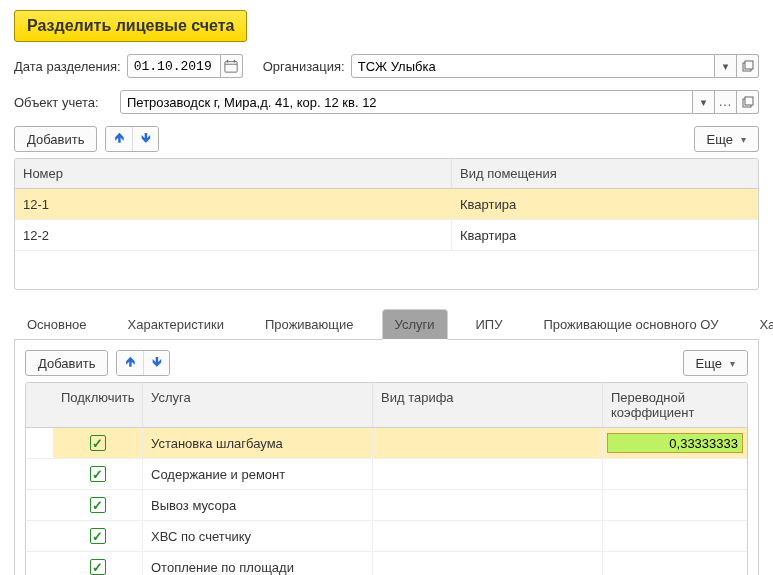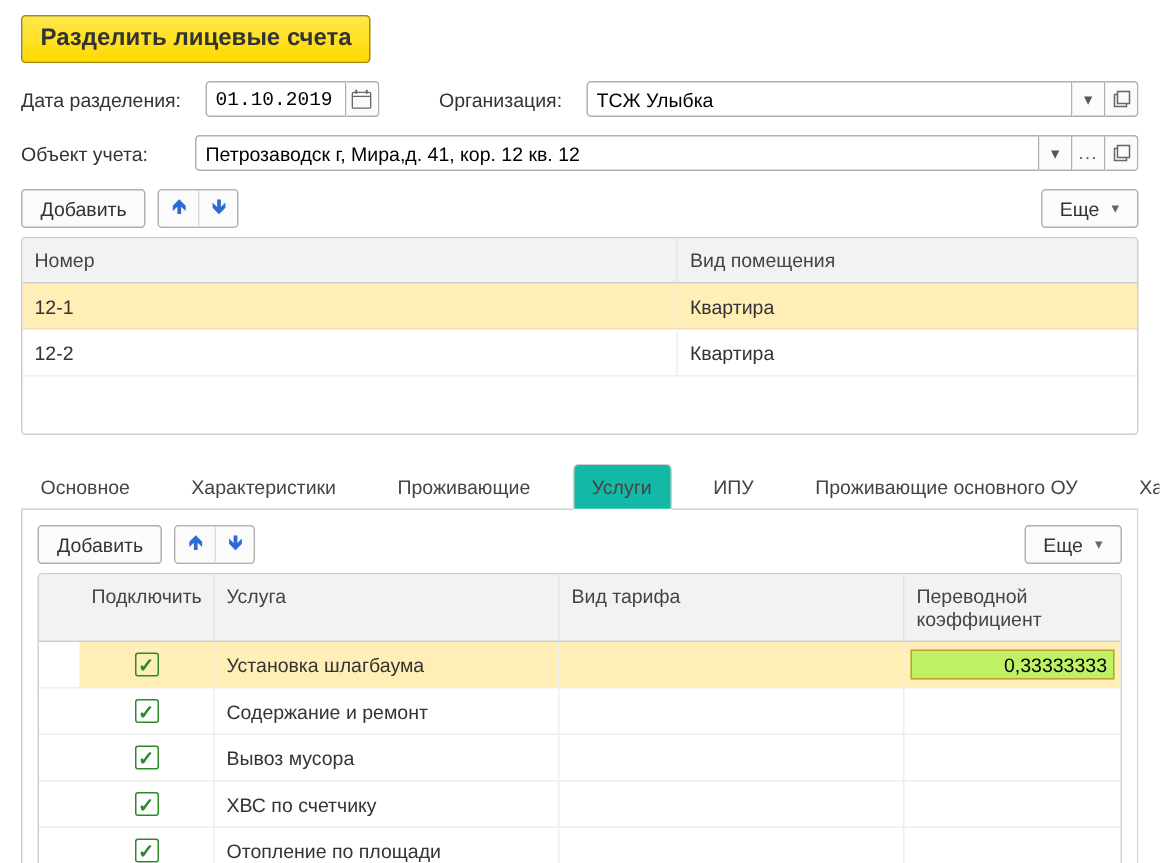--- a/index.html
+++ b/index.html
@@ -19,21 +19,21 @@
     padding: 6px 12px;
     font-weight: bold;
     font-size: 16px;
     cursor: pointer;
     color: #333;
   }
   .form-row {
     display: flex;
     align-items: center;
     margin-top: 12px;
-    gap: 16px;
+    gap: 6px;
   }
   .form-label { white-space: nowrap; }
   .input-group {
     display: flex;
     align-items: stretch;
     height: 24px;
   }
   .text-input {
     border: 1px solid #b0b0b0;
     border-radius: 3px 0 0 3px;
@@ -122,21 +122,21 @@
   }
   .td {
     padding: 7px 8px;
     font-size: 13px;
     border-right: 1px solid #eee;
     min-height: 30px;
     display: flex;
     align-items: center;
   }
   .td:last-child { border-right: none; }
-  .tr.selected { background: #fca5a5; }
+  .tr.selected { background: #c4b5fd; }
   .tr.selected .td { background: #ffeeb5; }
   .tbody.pad-bottom { min-height: 100px; }
   .col-num { width: 437px; }
   .col-type { flex: 1; }
 
   .tabs {
     display: flex;
     margin-top: 18px;
     border-bottom: 1px solid #cfcfcf;
     gap: 15px;
@@ -149,21 +149,21 @@
     cursor: pointer;
     color: #444;
     position: relative;
     top: 1px;
     white-space: nowrap;
   }
   .tab.active {
     border: 1px solid #cfcfcf;
     border-bottom: 1px solid #fff;
     border-radius: 4px 4px 0 0;
-    background: #14b8a6;
+    background: #a3a3a3;
   }
   .tab-content {
     border: 1px solid #cfcfcf;
     border-top: none;
     padding: 10px;
     border-radius: 0 0 3px 3px;
   }
 
   .col-connect { width: 90px; justify-content: center; margin-left: 27px; }
   .col-service { width: 230px; }

